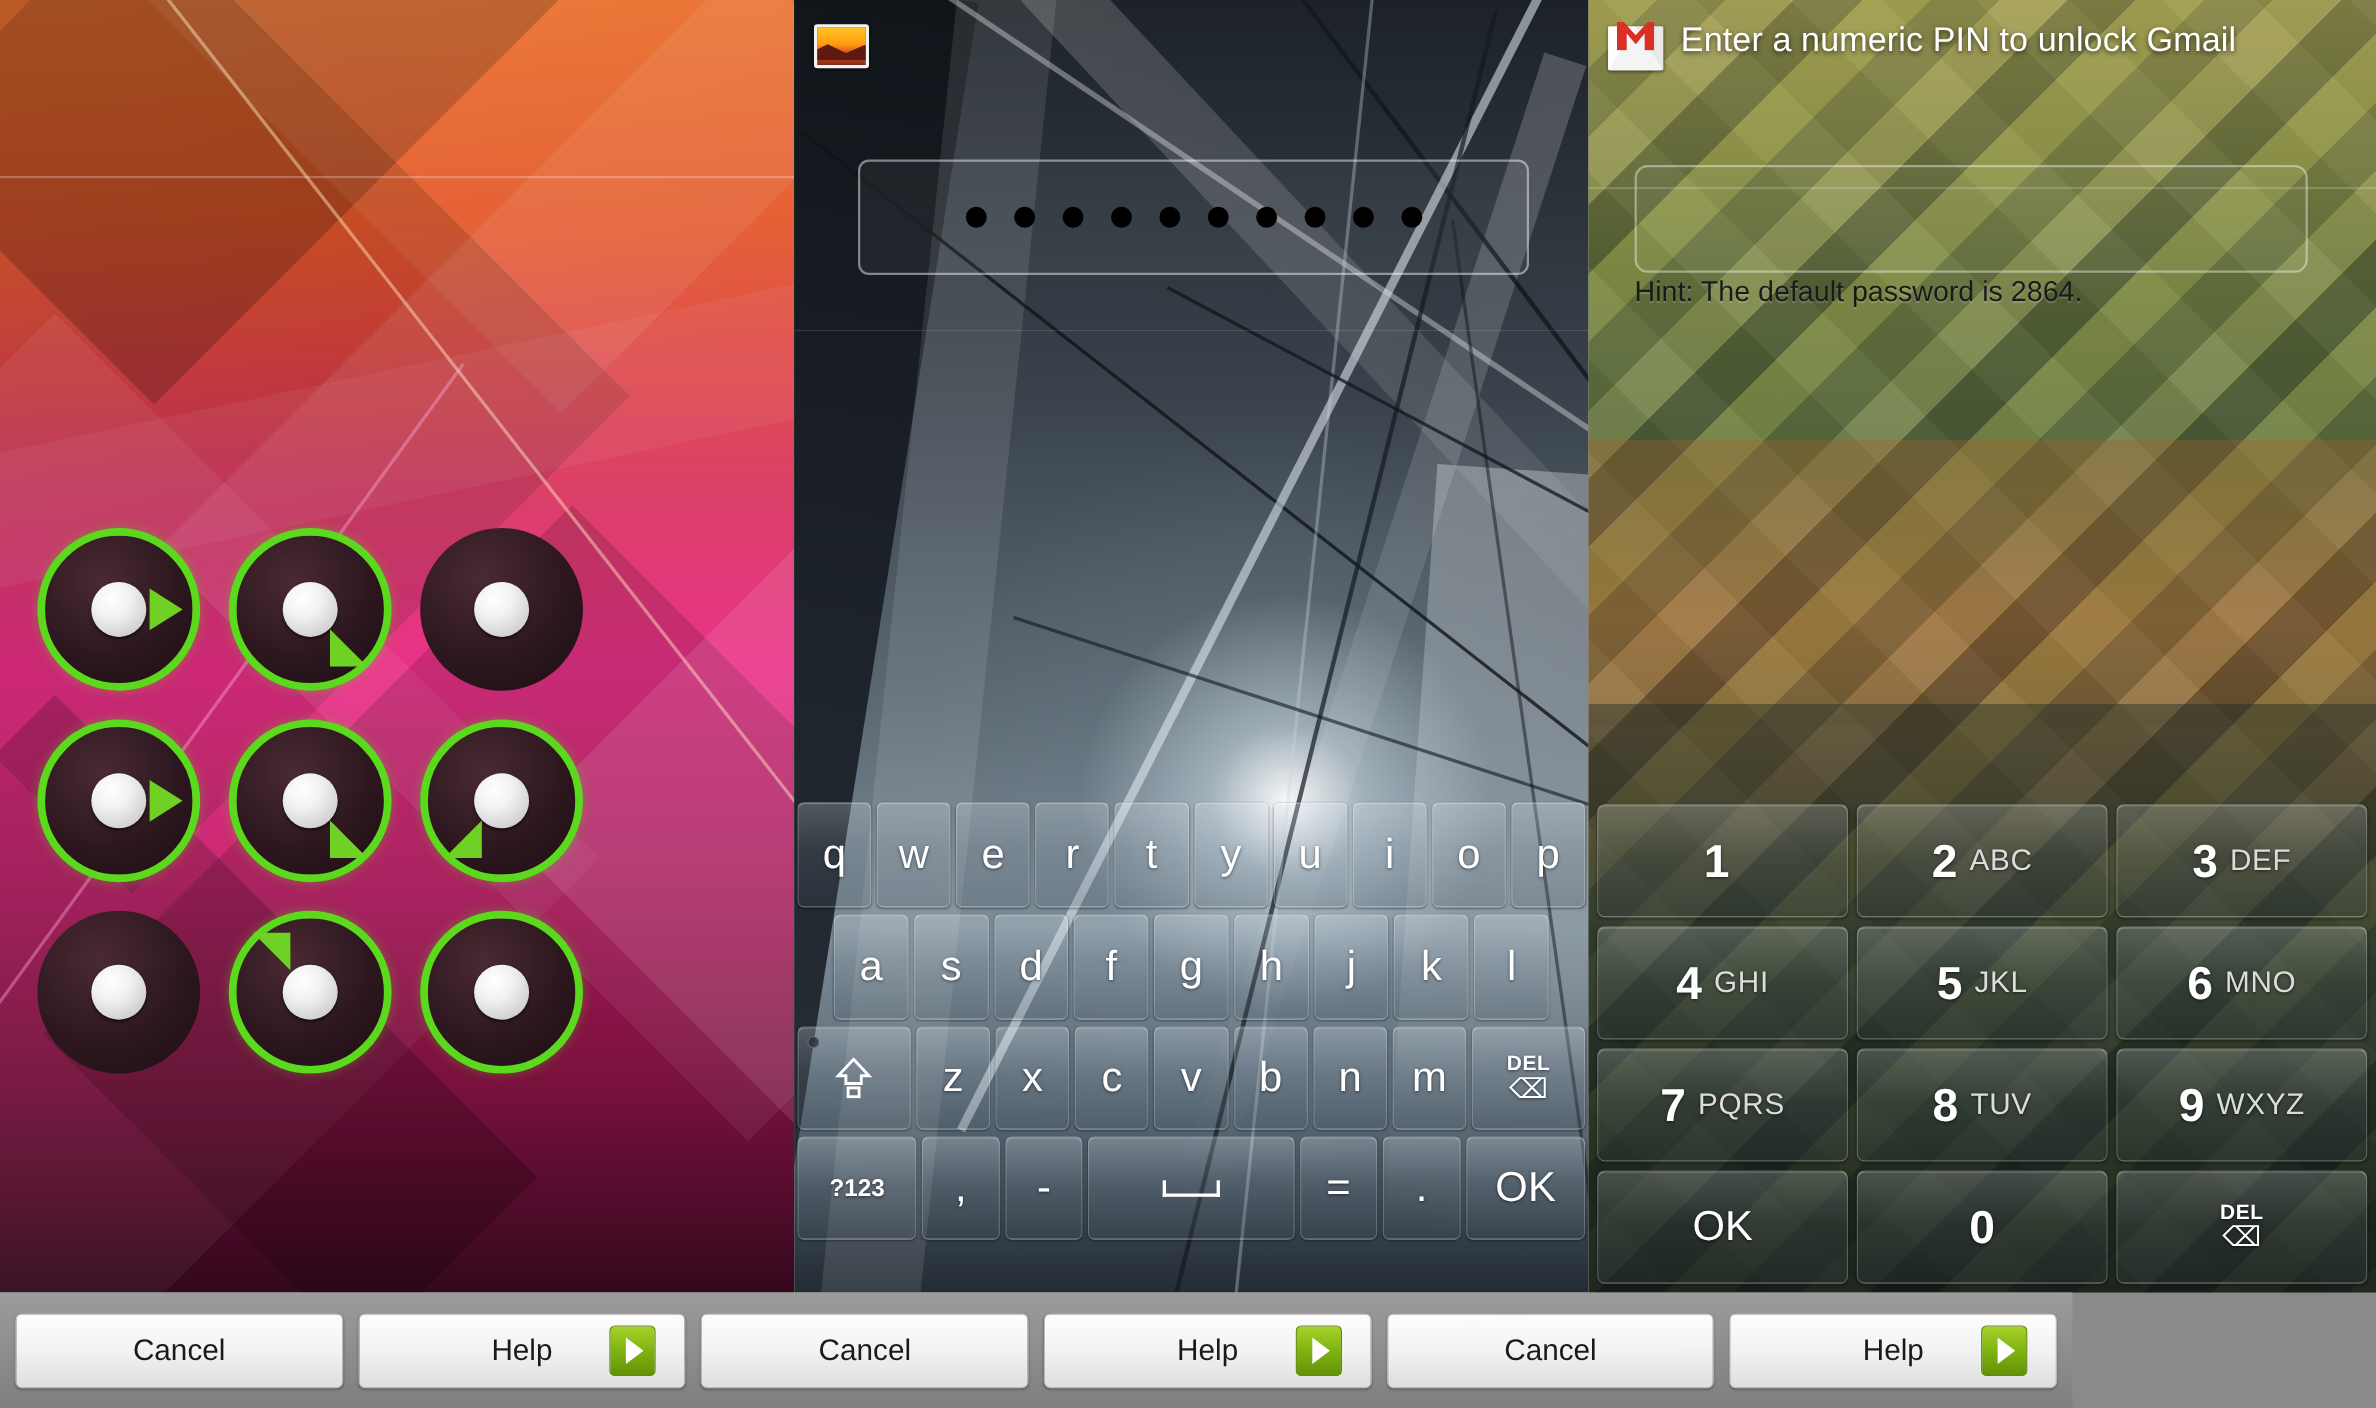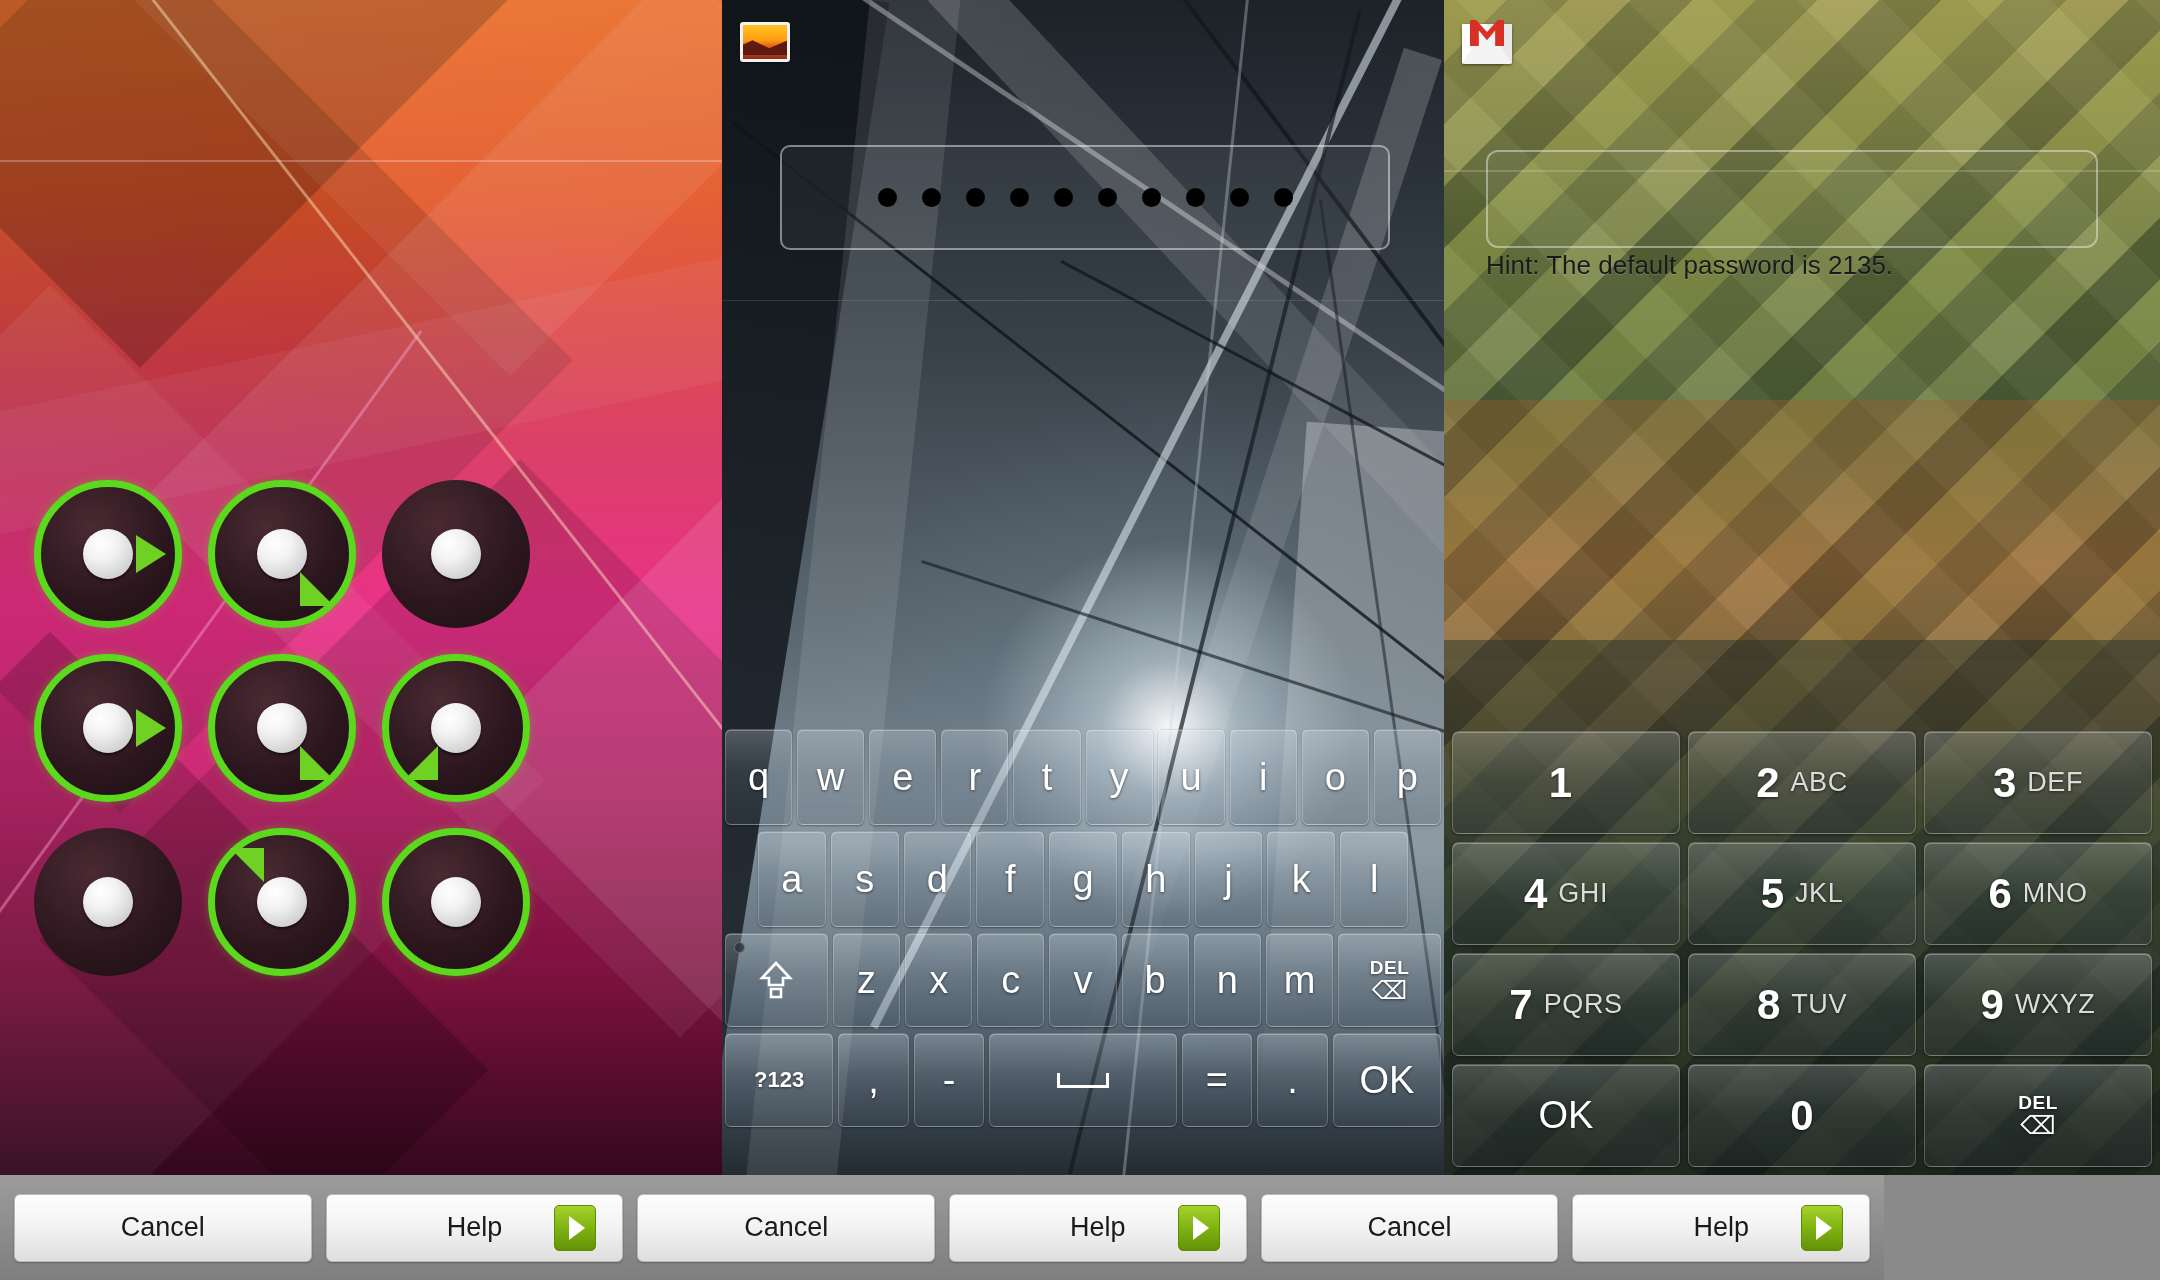--- a/index.html
+++ b/index.html
@@ -389,24 +389,25 @@
       <div class="overlay">
         <div class="hdr hdr3">
           <div class="appicon">
             <div class="gm">
                 <div class="gm-env"></div>
                 <div class="gm-flapL"></div>
                 <div class="gm-flapR"></div>
                 <div class="gm-m"></div>
               </div>
           </div>
+          <div class="hdr-txt">Enter a numeric PIN to unlock Gmail</div>
         </div>
 
         <div class="pinbox"></div>
-        <div class="hint">Hint: The default password is 2135.</div>
+        <div class="hint">Hint: The default password is 2864.</div>
 
         <div class="numpad">
           <div class="nrow">
             <div class="nkey">
               <span class="nnum">1</span>
               <span class="nlet"></span>
             </div>
             <div class="nkey">
               <span class="nnum">2</span>
               <span class="nlet">ABC</span>

